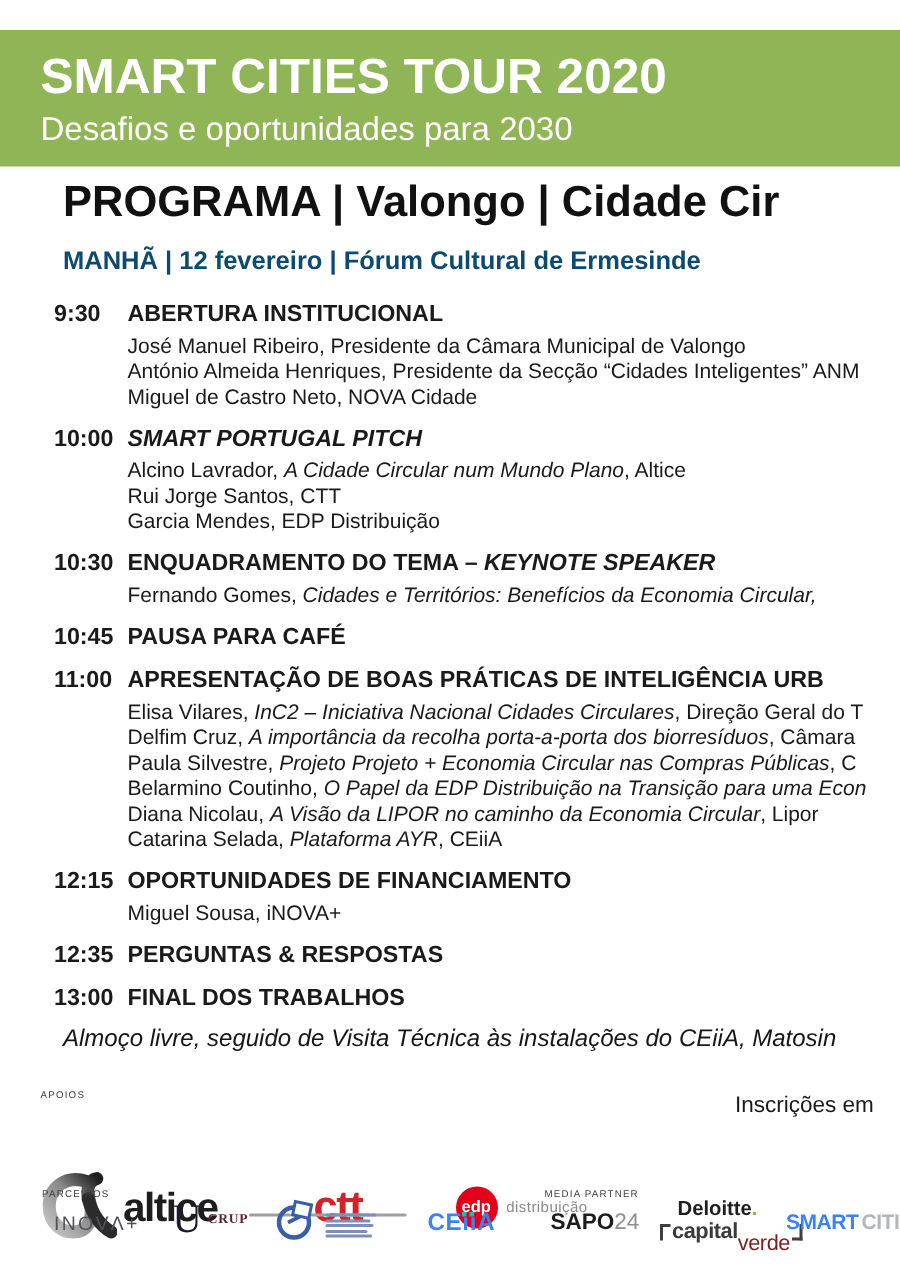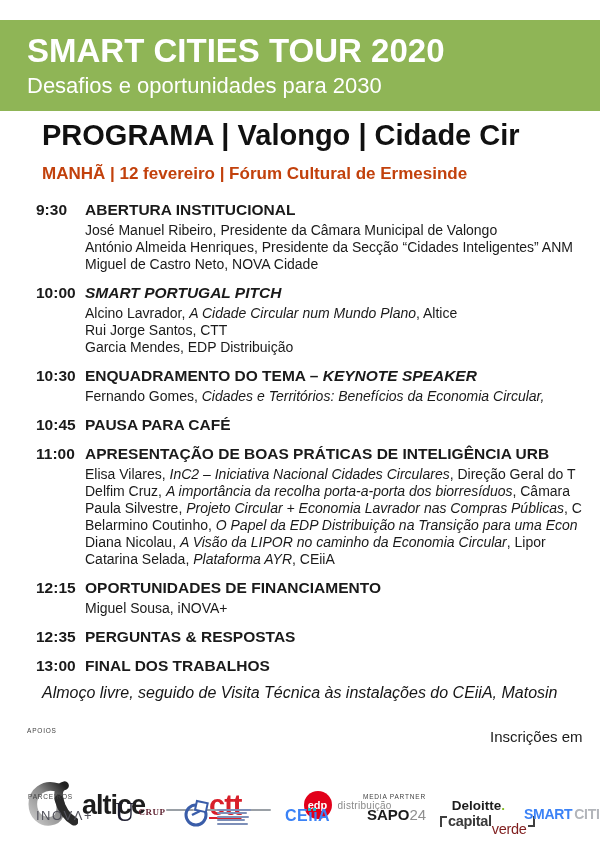--- a/index.html
+++ b/index.html
@@ -12,41 +12,41 @@
     background:var(--green,#8FB556);box-sizing:border-box;padding:13px 0 0 27px;overflow:hidden;
   }
   .banner-title{color:#fff;font-size:33px;font-weight:700;line-height:36px;white-space:nowrap;}
   .banner-sub{color:#fff;font-size:22px;font-weight:400;line-height:26px;margin-top:4px;white-space:nowrap;}
   .doc-title{
     position:absolute;top:119px;left:42px;width:600px;
     font-size:29px;font-weight:700;white-space:nowrap;color:#111;
   }
   .doc-subtitle{
     position:absolute;top:164px;left:42px;
-    font-size:17px;font-weight:700;white-space:nowrap;color:#c2410c;
+    font-size:17px;font-weight:700;white-space:nowrap;color:#0c4a6e;
   }
   .schedule{position:absolute;top:200px;left:36px;width:564px;}
   .session{display:flex;margin-bottom:10px;}
   .time{width:49px;flex:0 0 49px;font-weight:700;font-size:15.5px;line-height:19px;}
   .sbody{flex:1;min-width:0;}
   .heading{font-weight:700;font-size:15.5px;line-height:19px;white-space:nowrap;}
   .speakers{margin-top:3px;}
   .speaker{font-size:14px;line-height:17px;white-space:nowrap;}
   .it{font-style:italic;}
   .note{
     position:absolute;top:684px;left:42px;width:558px;
     font-size:16px;font-style:italic;white-space:nowrap;color:#161616;
   }
   .lab{
     position:absolute;font-size:6.5px;letter-spacing:.8px;color:#3f3f3f;font-weight:400;
   }
   .sponsors{position:absolute;top:780px;left:28px;height:50px;display:flex;align-items:center;gap:36px;}
   .altice{display:flex;align-items:center;}
   .altice-text{font-size:27px;font-weight:700;letter-spacing:-1px;color:#1d1d1d;margin-left:4px;}
-  .ctt{font-size:29px;font-weight:700;letter-spacing:-1px;color:var(--ctt-red,#D81F2A);margin-left:28px;text-decoration:underline;}
+  .ctt{font-size:29px;font-weight:700;letter-spacing:-1px;color:var(--ctt-red,#D81F2A);margin-left:28px;}
   .edp{display:flex;align-items:center;margin-left:26px;}
   .edp-circle{
     width:28px;height:28px;border-radius:50%;background:var(--edp-red,#E2001A);
     color:#fff;font-size:11px;font-weight:700;
     display:flex;align-items:center;justify-content:center;
   }
   .edp-sub{font-size:10px;color:#8a8a8a;margin-left:6px;letter-spacing:.3px;}
   .deloitte{font-size:13.5px;font-weight:700;color:#1d1d1d;margin-left:24px;}
   .deloitte .dot{color:var(--deloitte-green,#86BC25);}
   .inscricoes{position:absolute;top:728px;left:490px;font-size:15px;white-space:nowrap;color:#1a1a1a;}
@@ -123,21 +123,21 @@
         <div class="heading"><span>PAUSA PARA CAFÉ</span></div>
       </div>
     </div>
     <div class="session">
       <div class="time">11:00</div>
       <div class="sbody">
         <div class="heading"><span>APRESENTAÇÃO DE BOAS PRÁTICAS DE INTELIGÊNCIA URB</span></div>
         <div class="speakers">
           <div class="speaker"><span>Elisa Vilares, </span><span class="it">InC2 – Iniciativa Nacional Cidades Circulares</span><span>, Direção Geral do T</span></div>
           <div class="speaker"><span>Delfim Cruz, </span><span class="it">A importância da recolha porta-a-porta dos biorresíduos</span><span>, Câmara</span></div>
-          <div class="speaker"><span>Paula Silvestre, </span><span class="it">Projeto Circular + Economia Lavrador nas Compras Públicas</span><span>, C</span></div>
+          <div class="speaker"><span>Paula Silvestre, </span><span class="it">Projeto Projeto + Economia Circular nas Compras Públicas</span><span>, C</span></div>
           <div class="speaker"><span>Belarmino Coutinho, </span><span class="it">O Papel da EDP Distribuição na Transição para uma Econ</span></div>
           <div class="speaker"><span>Diana Nicolau, </span><span class="it">A Visão da LIPOR no caminho da Economia Circular</span><span>, Lipor</span></div>
           <div class="speaker"><span>Catarina Selada, </span><span class="it">Plataforma AYR</span><span>, CEiiA</span></div>
         </div>
       </div>
     </div>
     <div class="session">
       <div class="time">12:15</div>
       <div class="sbody">
         <div class="heading"><span>OPORTUNIDADES DE FINANCIAMENTO</span></div>

